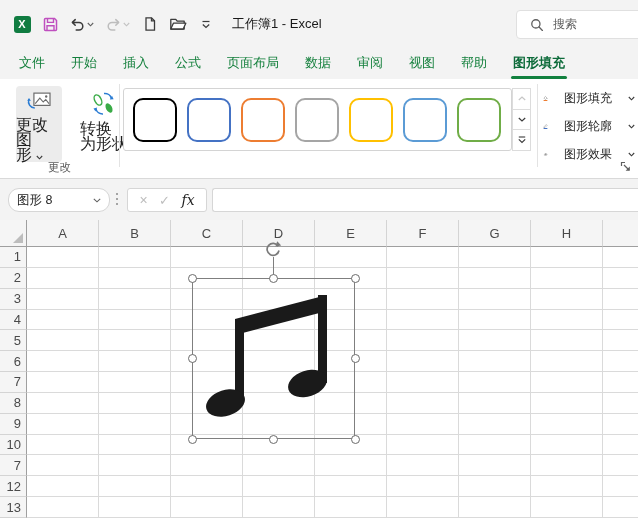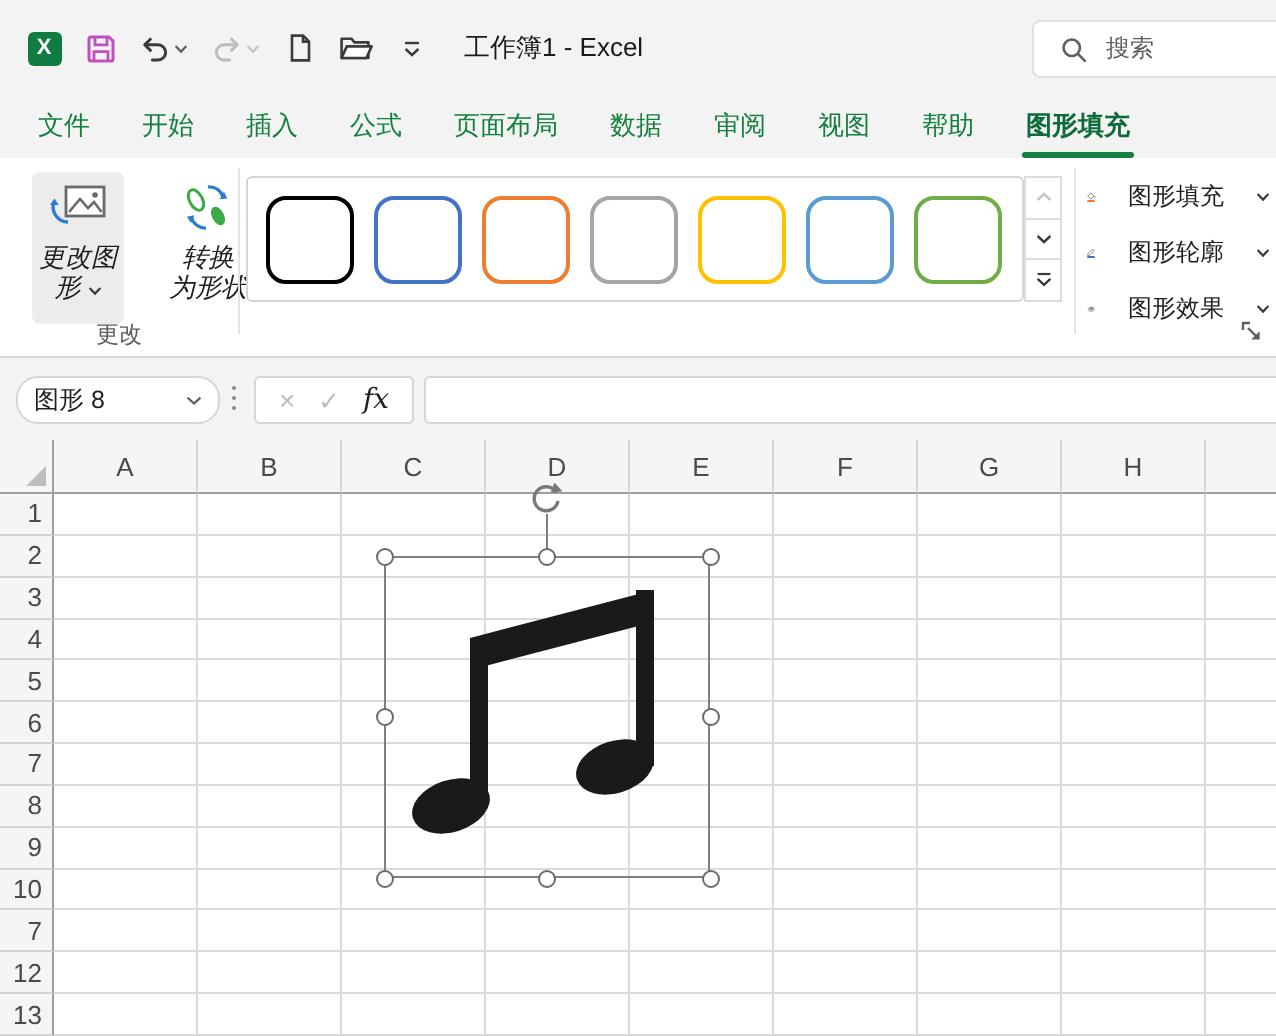--- a/index.html
+++ b/index.html
@@ -17,21 +17,21 @@
              border-radius:4px;display:flex;align-items:center;gap:9px;padding-left:13px;box-sizing:border-box;}
   .searchbox span{font-size:12px;color:#5f5f5f;}
   
   .tabrow{position:absolute;left:0;top:48px;width:638px;height:31px;background:#f3f3f3;display:flex;padding-left:6px;box-sizing:border-box;}
   .tab{font-size:13px;color:#15803d;line-height:30px;padding:0 13px;position:relative;cursor:default;white-space:nowrap;}
   .tab.active{color:#0d6b3a;font-weight:bold;}
   .tab.active::after{content:"";position:absolute;left:11px;right:11px;bottom:0;height:3px;background:#12813f;border-radius:2px;}
   
   .ribbon{position:absolute;left:0;top:79px;width:638px;height:100px;background:#fff;border-bottom:1px solid #d9d9d9;box-sizing:border-box;}
   .rbtn-big{position:absolute;display:flex;flex-direction:column;align-items:center;border-radius:4px;padding-top:5px;box-sizing:border-box;}
-  .rbtn-big .lbl{font-size:13px;line-height:15px;color:#1f1f1f;text-align:center;margin-top:4px;font-style:italic;}
+  .rbtn-big .lbl{font-size:16px;line-height:15px;color:#1f1f1f;margin-top:4px;}
   .grp-label{position:absolute;bottom:3px;text-align:center;font-size:11.5px;color:#5c5c5c;}
   .vsep{position:absolute;top:5px;bottom:11px;width:1px;background:#e3e3e3;}
   .gallery{position:absolute;left:123px;top:9px;width:389px;height:63px;background:#fff;border:1px solid #d4d4d4;
            border-radius:3px;box-sizing:border-box;display:flex;align-items:center;gap:10px;padding:0 9px;}
   .swatch{width:44px;height:44px;border:2.25px solid #000;border-radius:10px;box-sizing:border-box;background:#fff;}
   .galscroll{position:absolute;left:512px;top:9px;width:19px;height:63px;display:flex;flex-direction:column;}
   .gsbtn{flex:1;background:#fff;border:1px solid #dcdcdc;box-sizing:border-box;display:flex;flex-direction:column;
          align-items:center;justify-content:center;margin-top:-1px;}
   .gsbtn:first-child{margin-top:0;}
   .fmt-btn{position:absolute;left:543px;width:92px;height:24px;display:flex;align-items:center;gap:16px;}

